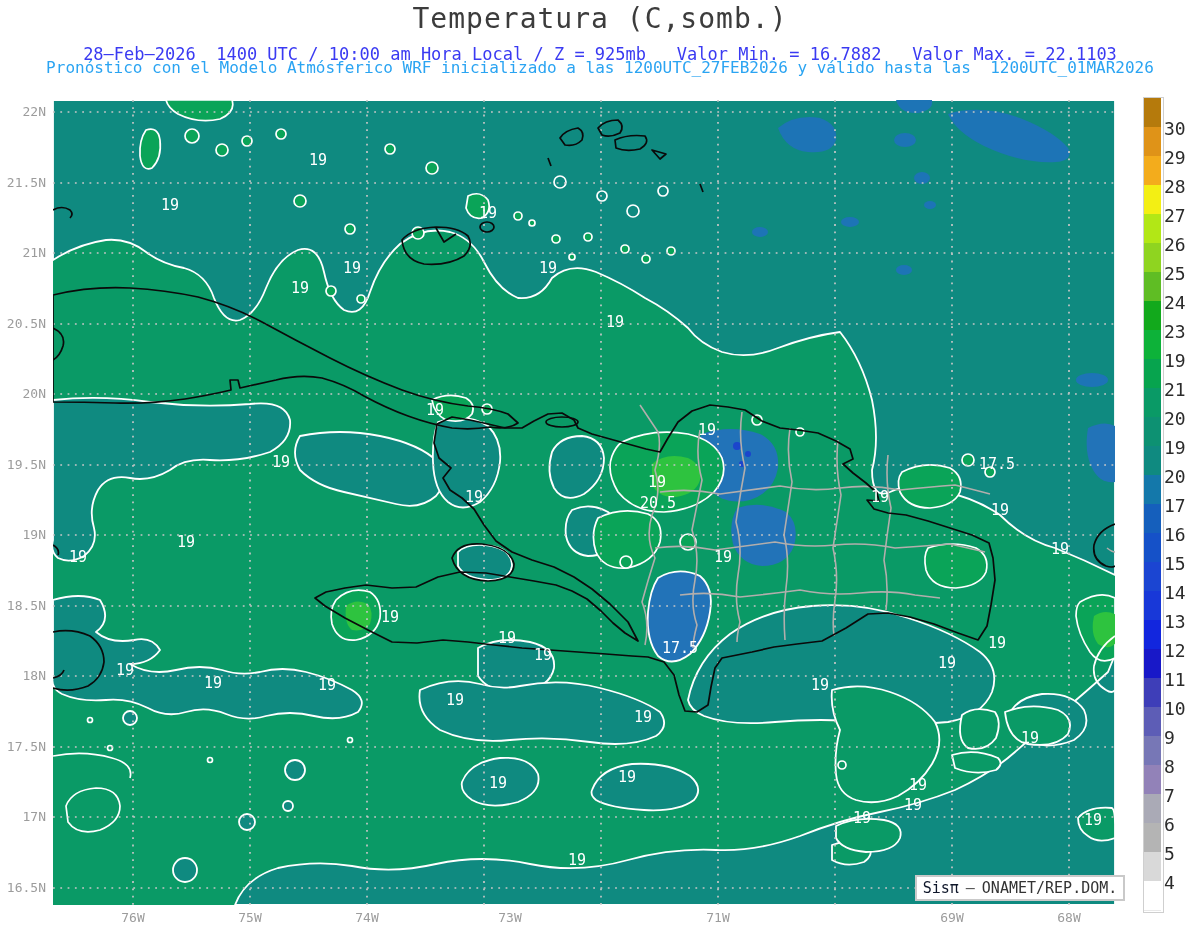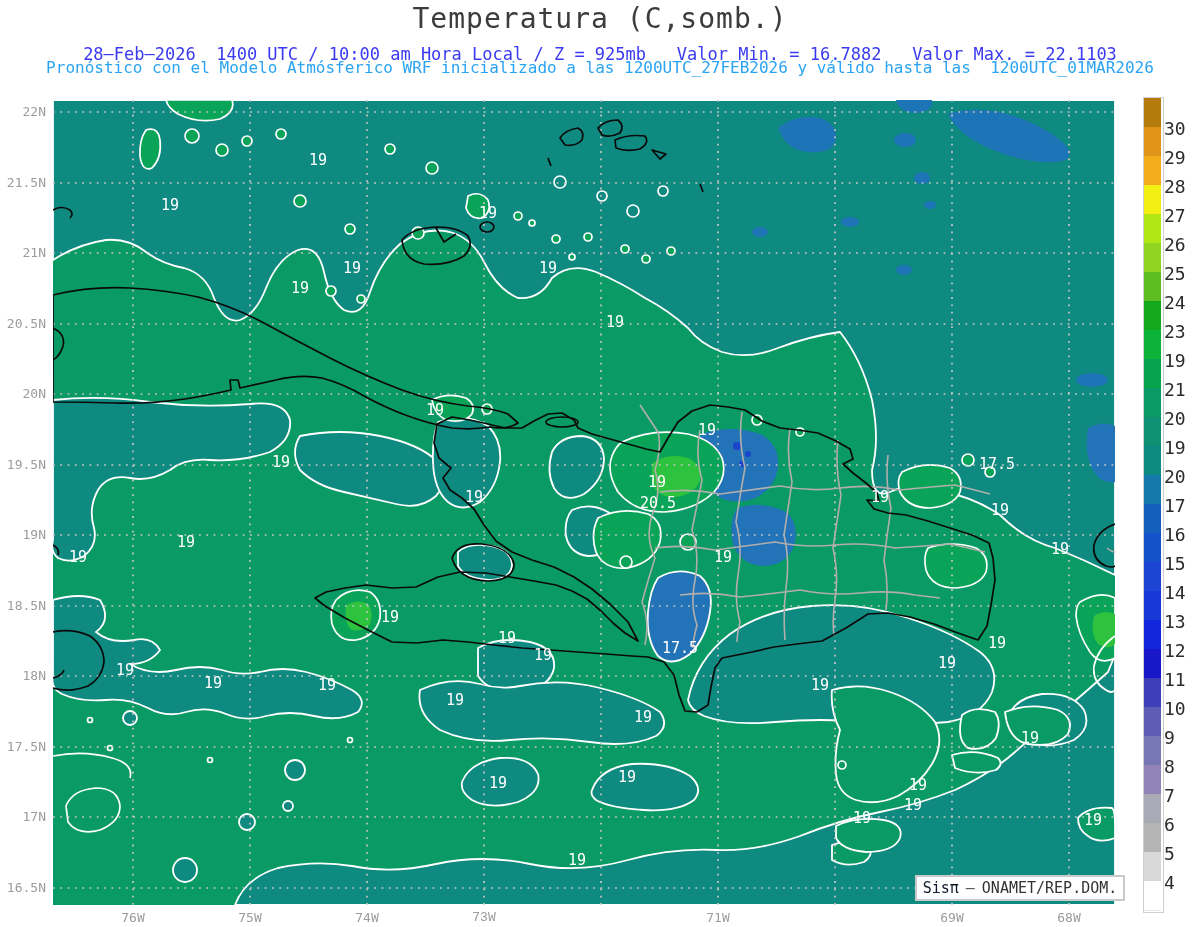--- a/index.html
+++ b/index.html
@@ -256,21 +256,21 @@
       <div class="lat-label" style="left: 0px; top: 598px;">18.5N</div>
       <div class="lat-label" style="left: 0px; top: 668px;">18N</div>
       <div class="lat-label" style="left: 0px; top: 739px;">17.5N</div>
       <div class="lat-label" style="left: 0px; top: 809px;">17N</div>
       <div class="lat-label" style="left: 0px; top: 880px;">16.5N</div>
     </div>
   <div id="lon-labels">
       <div class="lon-label" style="left: 103px; top: 910px;">76W</div>
       <div class="lon-label" style="left: 220px; top: 910px;">75W</div>
       <div class="lon-label" style="left: 337px; top: 910px;">74W</div>
-      <div class="lon-label" style="left: 454px; top: 910px; font-family: Liberation Mono, monospace;">73W</div>
+      <div class="lon-label" style="left: 480px; top: 910px;">73W</div>
       <div class="lon-label" style="left: 571px; top: 910px; margin-top: 18px;">72W</div>
       <div class="lon-label" style="left: 688px; top: 910px;">71W</div>
       <div class="lon-label" style="left: 805px; top: 910px; margin-top: 27px;">70W</div>
       <div class="lon-label" style="left: 922px; top: 910px;">69W</div>
       <div class="lon-label" style="left: 1039px; top: 910px;">68W</div>
     </div>
 
   <div class="cbar-frame"></div>
   <div id="colorbar">
       <div class="cbar-cell" style="top: 98px; background: rgb(181, 122, 12);"></div>

